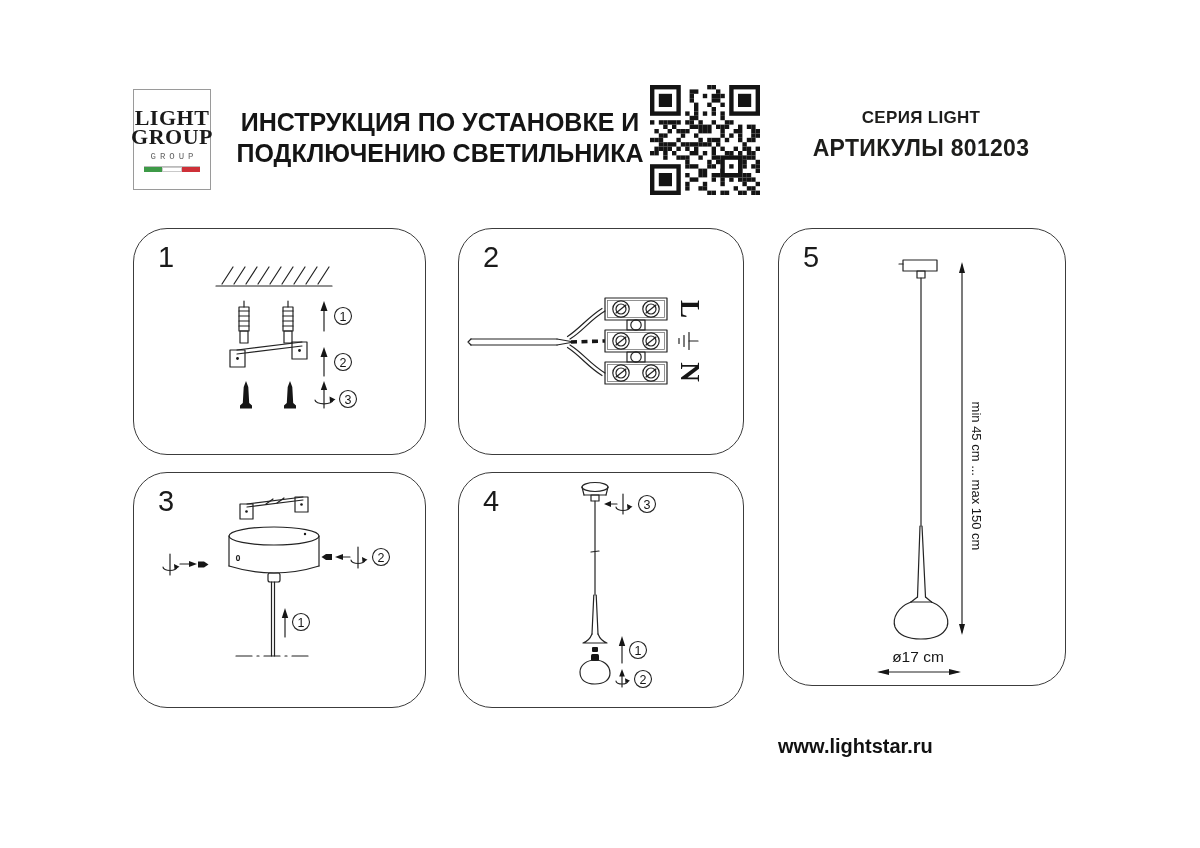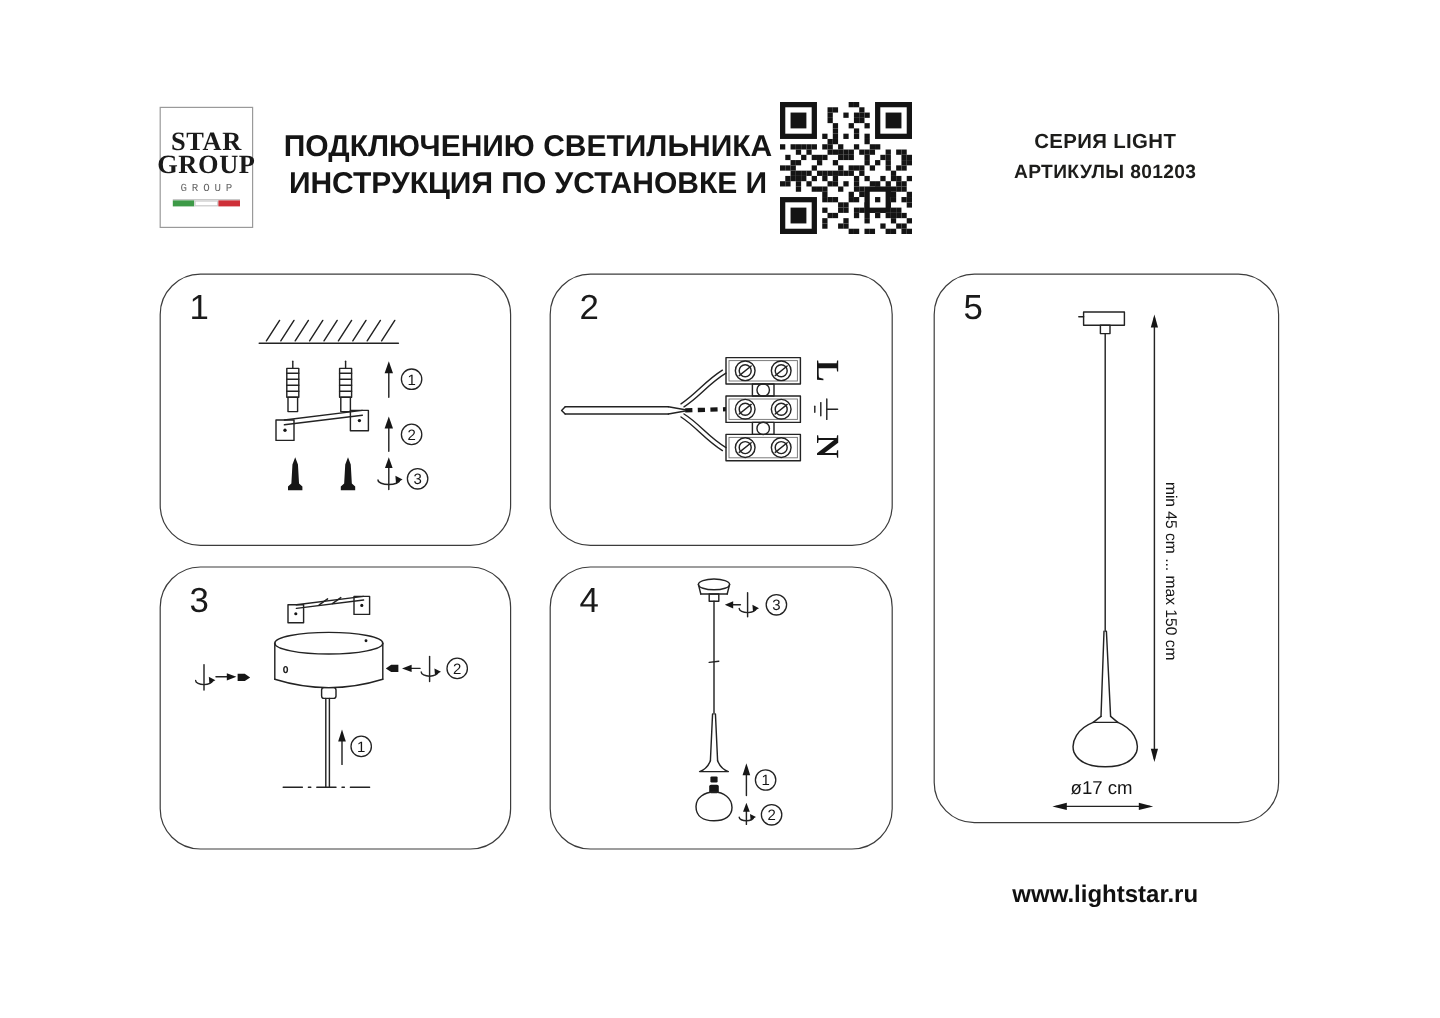--- a/index.html
+++ b/index.html
@@ -18,21 +18,21 @@
   .logo-flag span{flex:1;height:100%;}
   .flag-w{border:1px solid #c9c9c9;box-sizing:border-box;background:#fff;}
 
   .main-title{position:absolute;left:228px;top:107px;width:424px;text-align:center;
               font-weight:700;font-size:25px;line-height:31px;color:#151515;}
 
   .qr-wrap{position:absolute;left:650px;top:85px;width:110px;height:110px;}
 
   .header-right{position:absolute;left:788px;top:108px;width:266px;text-align:center;}
   .series{font-weight:700;font-size:17px;letter-spacing:.3px;}
-  .articles{font-weight:700;font-size:16px;margin-top:7px;letter-spacing:.3px;}
+  .articles{font-weight:700;font-size:23px;margin-top:7px;letter-spacing:.3px;}
 
   
   .panel{position:absolute;border:1.5px solid #3c3c3c;border-radius:34px;background:#fff;}
   #p1{left:133px;top:228px;width:291px;height:225px;}
   #p2{left:458px;top:228px;width:284px;height:225px;}
   #p3{left:133px;top:472px;width:291px;height:234px;}
   #p4{left:458px;top:472px;width:284px;height:234px;}
   #p5{left:778px;top:228px;width:286px;height:456px;}
   .stepnum{position:absolute;left:24px;top:12px;font-size:29px;color:#1a1a1a;}
   .panel svg{position:absolute;left:0;top:0;}
@@ -41,40 +41,40 @@
   .ln{stroke:#232323;stroke-width:1.2;fill:none;stroke-linecap:round;stroke-linejoin:round;}
   .thin{stroke:#777;stroke-width:.8;fill:none;}
   .fb{fill:#161616;stroke:none;}
   .marker circle{stroke:#232323;stroke-width:1.1;fill:none;}
   .marker text{text-anchor:middle;font:12.5px "Liberation Sans",sans-serif;fill:#161616;}
   .termlabel{font-family:"Liberation Serif",serif;font-weight:700;font-size:27px;fill:#161616;text-anchor:middle;}
   .dim{font:13px "Liberation Sans",sans-serif;fill:#161616;text-anchor:middle;}
   .dimh{font:15.5px "Liberation Sans",sans-serif;fill:#161616;text-anchor:middle;}
 
   
-  .footer-url{position:absolute;left:778px;top:735px;width:286px;text-align:center;
+  .footer-url{position:absolute;left:778px;top:735px;width:286px;
               font-weight:700;font-size:20px;color:#111;}
 </style>
 </head>
 <body>
 
 <div class="logo-box">
-  <div class="logo-word">STAR</div>
+  <div class="logo-word">LIGHT</div>
   <div class="logo-word">GROUP</div>
   <div class="logo-group">GROUP</div>
   <div class="logo-flag">
     <span style="background:#3d9a47"></span>
     <span class="flag-w"></span>
     <span style="background:#ce3038"></span>
   </div>
 </div>
 
 <div class="main-title">
+  <div>ИНСТРУКЦИЯ ПО УСТАНОВКЕ И</div>
   <div>ПОДКЛЮЧЕНИЮ СВЕТИЛЬНИКА</div>
-  <div>ИНСТРУКЦИЯ ПО УСТАНОВКЕ И</div>
 </div>
 
 <div class="qr-wrap"><svg width="110" height="110">
       <rect x="0" y="0" width="110.00000000000001" height="110.00000000000001" fill="#fff"></rect>
       <rect x="57.2" y="0" width="4.4" height="4.4" fill="#141414"></rect>
       <rect x="61.60000000000001" y="0" width="4.4" height="4.4" fill="#141414"></rect>
       <rect x="39.6" y="4.4" width="4.4" height="4.4" fill="#141414"></rect>
       <rect x="44" y="4.4" width="4.4" height="4.4" fill="#141414"></rect>
       <rect x="66" y="4.4" width="4.4" height="4.4" fill="#141414"></rect>
       <rect x="39.6" y="8.8" width="4.4" height="4.4" fill="#141414"></rect>

